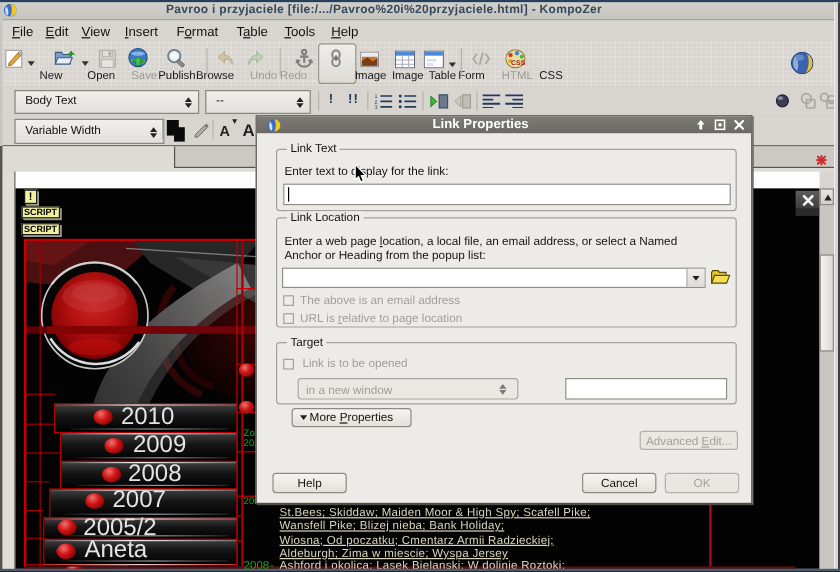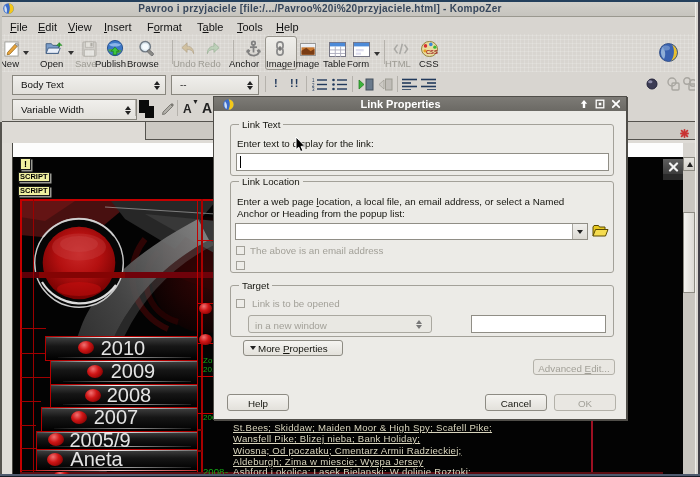--- a/index.html
+++ b/index.html
@@ -13,21 +13,21 @@
   background:linear-gradient(#d2d0ca,#c6c4be);border-bottom:1px solid #9a988f;}
 #title-text{left:0;top:3px;width:640px;text-align:center;font-size:10px;font-weight:bold;color:#37475c;letter-spacing:.25px;}
 #menubar{left:0;top:17px;width:700px;height:17px;background:#d8d5d0;}
 .mi{position:absolute;top:3.5px;font-size:11px;color:#111;}
 
 #tb1{left:0;top:34px;width:700px;height:38px;
   background:
    repeating-linear-gradient(0deg,rgba(255,255,255,.16) 0 1px,transparent 1px 4px),
    repeating-linear-gradient(90deg,rgba(255,255,255,.16) 0 1px,transparent 1px 4px),#d8d5d0;
   border-bottom:1px solid #c2bfb9;}
-.tlabel{position:absolute;top:24px;font-size:9.5px;color:#1a1a1a;text-align:left;}
+.tlabel{position:absolute;top:24px;font-size:9.5px;color:#1a1a1a;text-align:right;padding-left:28px;}
 .tlabel.dis{color:#9d9b93;}
 .dda{position:absolute;width:0;height:0;border-left:3px solid transparent;border-right:3px solid transparent;border-top:4px solid #333;}
 
 #tb2{left:0;top:72px;width:700px;height:24px;background:#d8d5d0;border-bottom:1px solid #c6c3bd;}
 .combo{position:absolute;background:linear-gradient(#f0efec,#e2e0db);border:1px solid #88867e;border-radius:0;font-size:9.8px;color:#111;}
 .spin{position:absolute;right:4px;top:50%;margin-top:-4px;width:7px;height:9px;}
 .spin:before{content:"";position:absolute;left:0;top:0;border-left:3.5px solid transparent;border-right:3.5px solid transparent;border-bottom:4px solid #222;}
 .spin.gr:before{border-bottom-color:#777;}
 .spin.gr:after{border-top-color:#777;}
 .spin:after{content:"";position:absolute;left:0;bottom:0;border-left:3.5px solid transparent;border-right:3.5px solid transparent;border-top:4px solid #222;}
@@ -471,21 +471,21 @@
  <div class="ab bullet" style="left:57.5px;top:253.5px;width:16px;height:13px;"></div>
  <div class="ab bullet" style="left:35px;top:275.5px;width:16px;height:13px;"></div>
  <div class="ab bullet" style="left:34px;top:295.5px;width:16px;height:13px;"></div>
  <div class="ab bullet" style="left:186px;top:146px;width:13px;height:11px;"></div>
  <div class="ab bullet" style="left:186px;top:177px;width:13px;height:11px;"></div>
 
  <div class="ab mtext" style="left:110px;top:191px;transform:translate(-50%,-50%);">2010</div>
  <div class="ab mtext" style="left:120px;top:214px;transform:translate(-50%,-50%);">2009</div>
  <div class="ab mtext" style="left:116px;top:238px;transform:translate(-50%,-50%);">2008</div>
  <div class="ab mtext" style="left:103px;top:260px;transform:translate(-50%,-50%);">2007</div>
- <div class="ab mtext" style="left:87px;top:282.5px;transform:translate(-50%,-50%);">2005/9</div>
+ <div class="ab mtext" style="left:87px;top:282.5px;transform:translate(-50%,-50%);">2005/2</div>
  <div class="ab mtext" style="left:83.5px;top:302px;transform:translate(-50%,-50%);">Aneta</div>
 
  <div class="ab grtext" style="left:190px;top:199px;">Zo</div>
  <div class="ab grtext" style="left:190px;top:208px;">20.</div>
  <div class="ab grtext" style="left:190px;top:256px;">200</div>
 
  <div class="ab" style="left:650px;top:2px;width:20px;height:15px;background:linear-gradient(#5e5e5e,#3c3c3c);">
   <svg style="position:absolute;left:5px;top:2px" width="11" height="11" viewBox="0 0 11 11">
           <g stroke="#f2f2f2" stroke-width="2.2" stroke-linecap="round">
             <line x1="2" y1="2.5" x2="9" y2="9.5"></line>
@@ -557,20 +557,21 @@
         <div style="position:absolute;left:3.5px;top:6px;width:0;height:0;border-left:3.5px solid transparent;border-right:3.5px solid transparent;border-top:4px solid #222;"></div>
       </div>
     </div>
     <svg style="position:absolute;left:361px;top:42px" width="17" height="14" viewBox="0 0 17 14">
         <path d="M1 12 L1 3 L2 1.5 L6.5 1.5 L7.5 3 L13 3 L13 5" fill="#e8c820" stroke="#5a4a00" stroke-width="1"></path>
         <path d="M3.5 5.5 L16 5.5 L13.5 12 L1 12 Z" fill="#f5dc50" stroke="#5a4a00" stroke-width="1"></path>
       </svg>
     <span class="cb" style="left:5px;top:64px"></span>
     <span class="dlabel dis" style="left:19px;top:63px">The above is an email address</span>
     <span class="cb" style="left:5px;top:79px"></span>
+    <span class="dlabel dis" style="left:19px;top:78px">URL is <u>r</u>elative to page location</span>
   </div>
 
   <div class="fs" style="left:16px;top:188px;width:382px;height:50px;">
     <span class="lg">Target</span>
     <span class="cb" style="left:5px;top:13px"></span>
     <span class="dlabel dis" style="left:21px;top:12px">Link is to be opened</span>
     <div class="dbtn" style="left:17px;top:29px;width:184px;height:18px;background:#e9e8e3;border-color:#aaa8a0;">
       <span class="dis" style="position:absolute;left:6px;top:3.5px;font-size:9.8px;">in a new window</span>
       <span class="spin gr" style="right:8px;"></span>
     </div>

